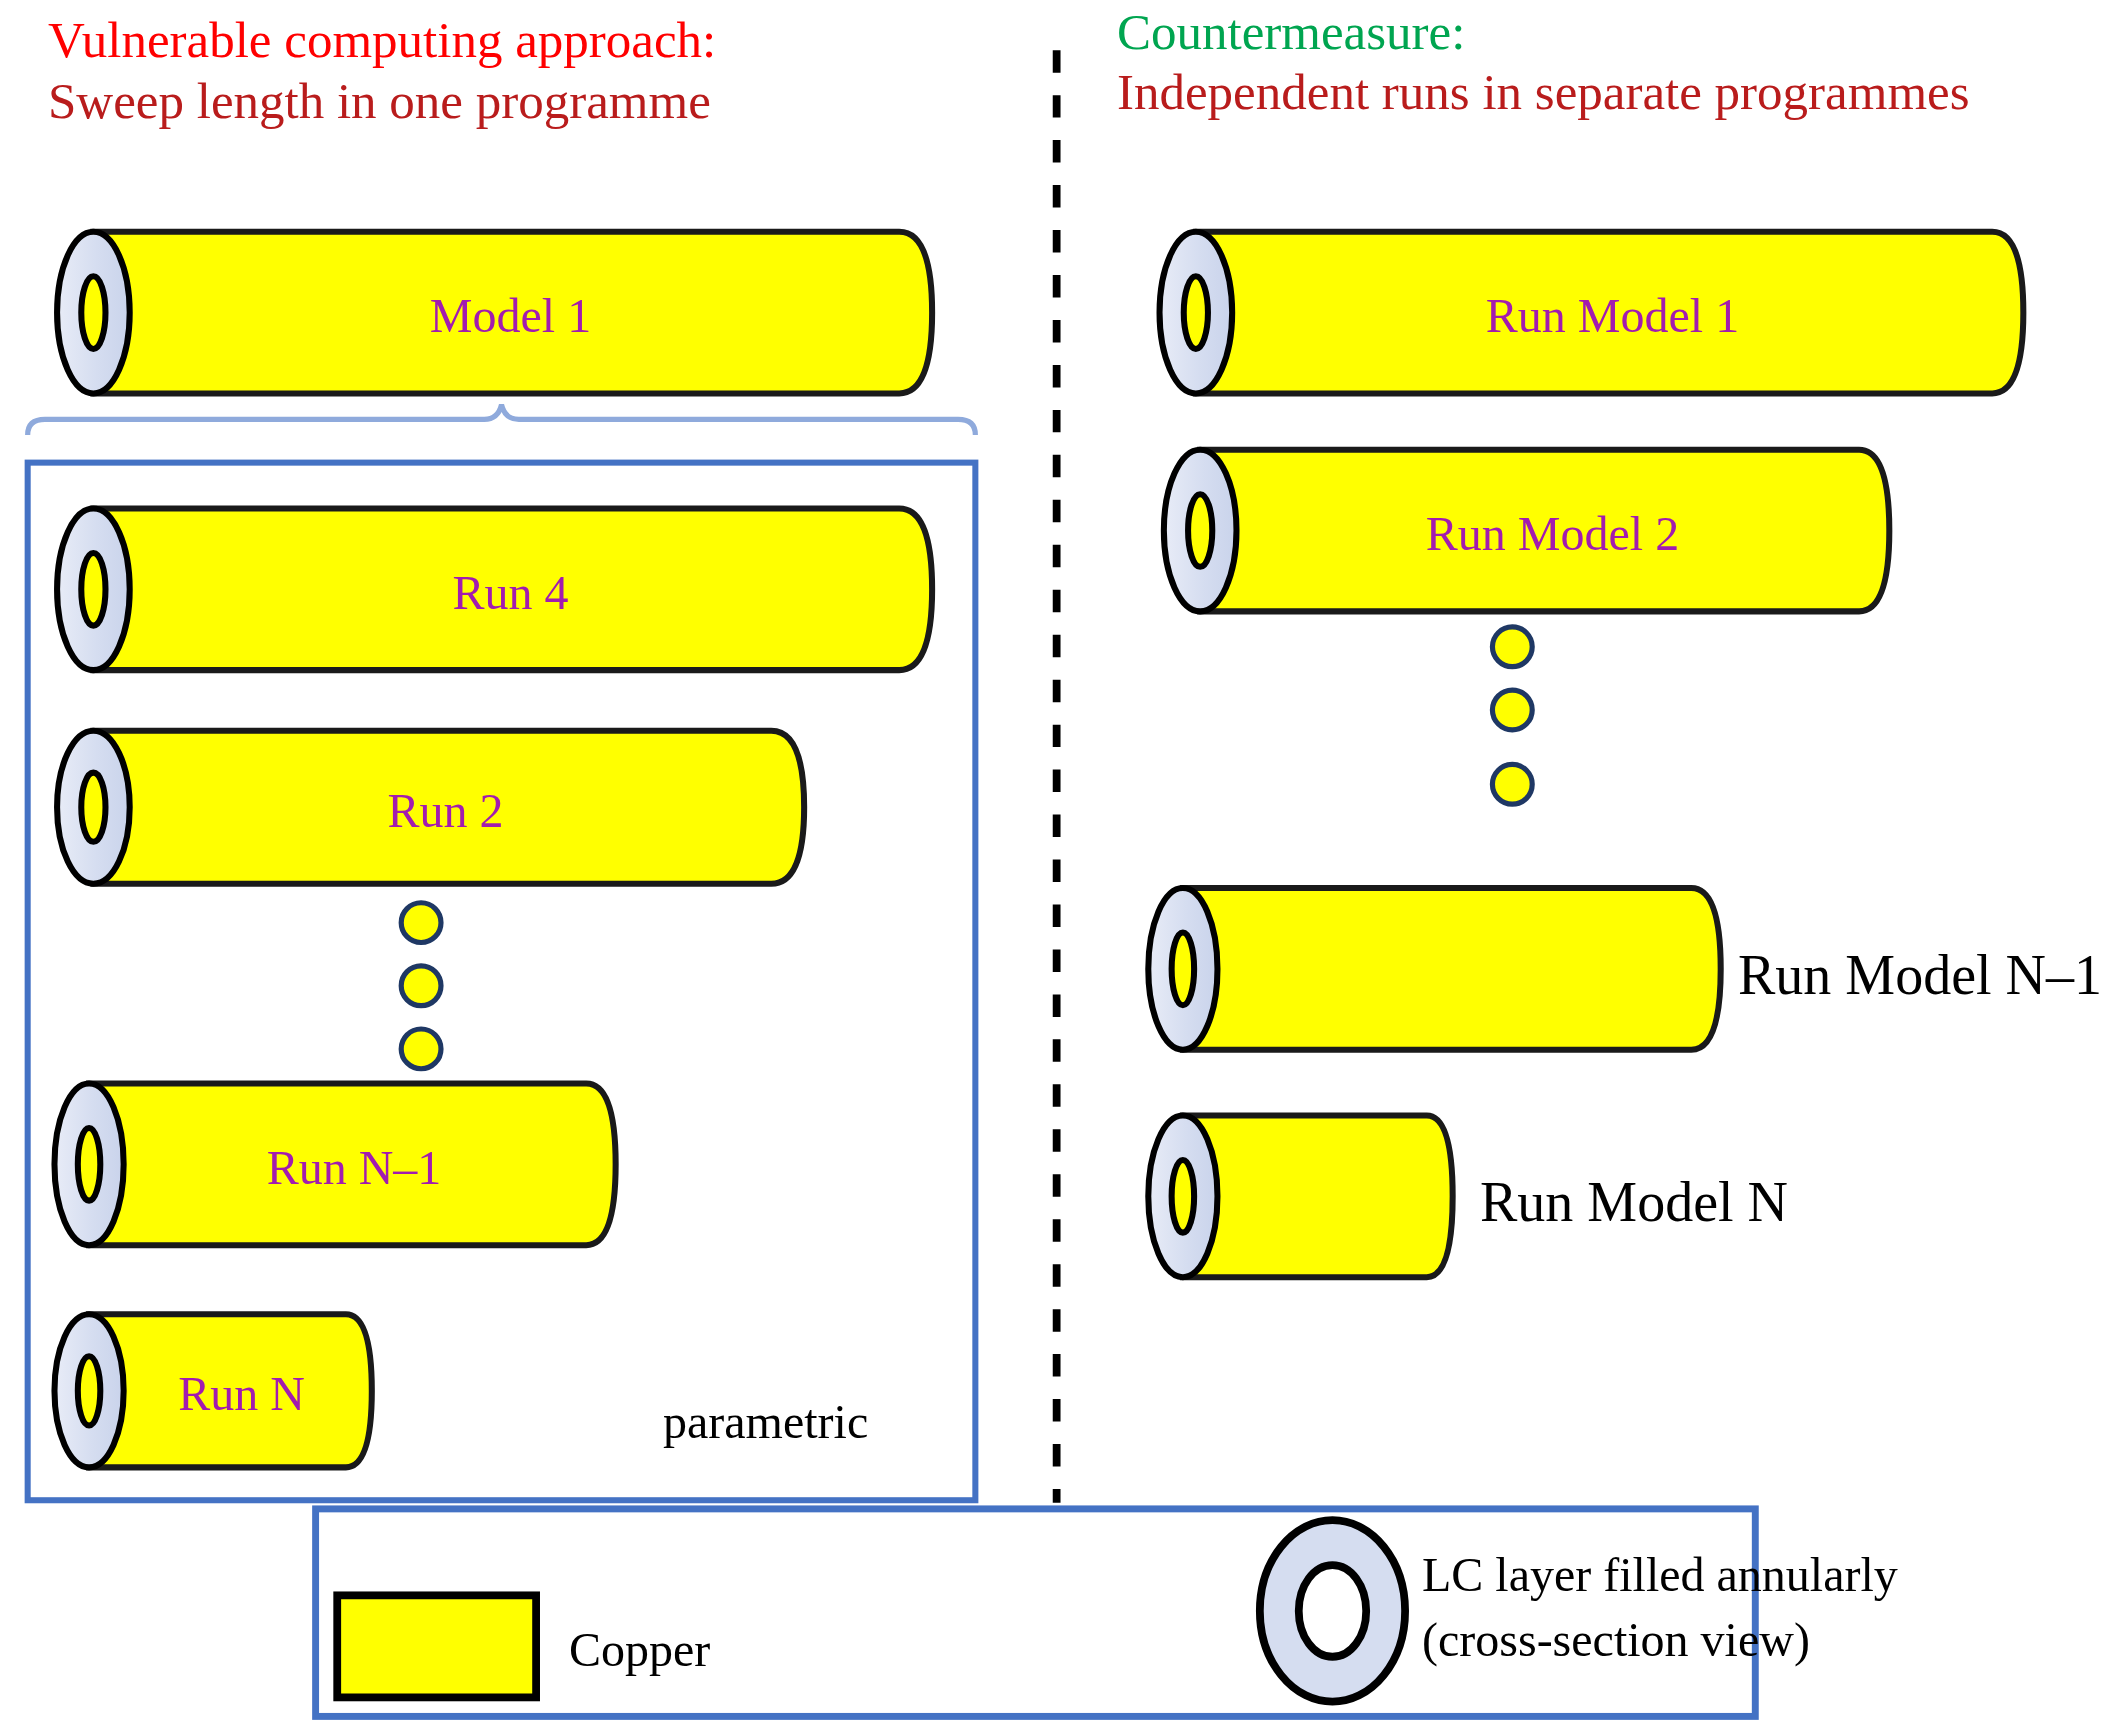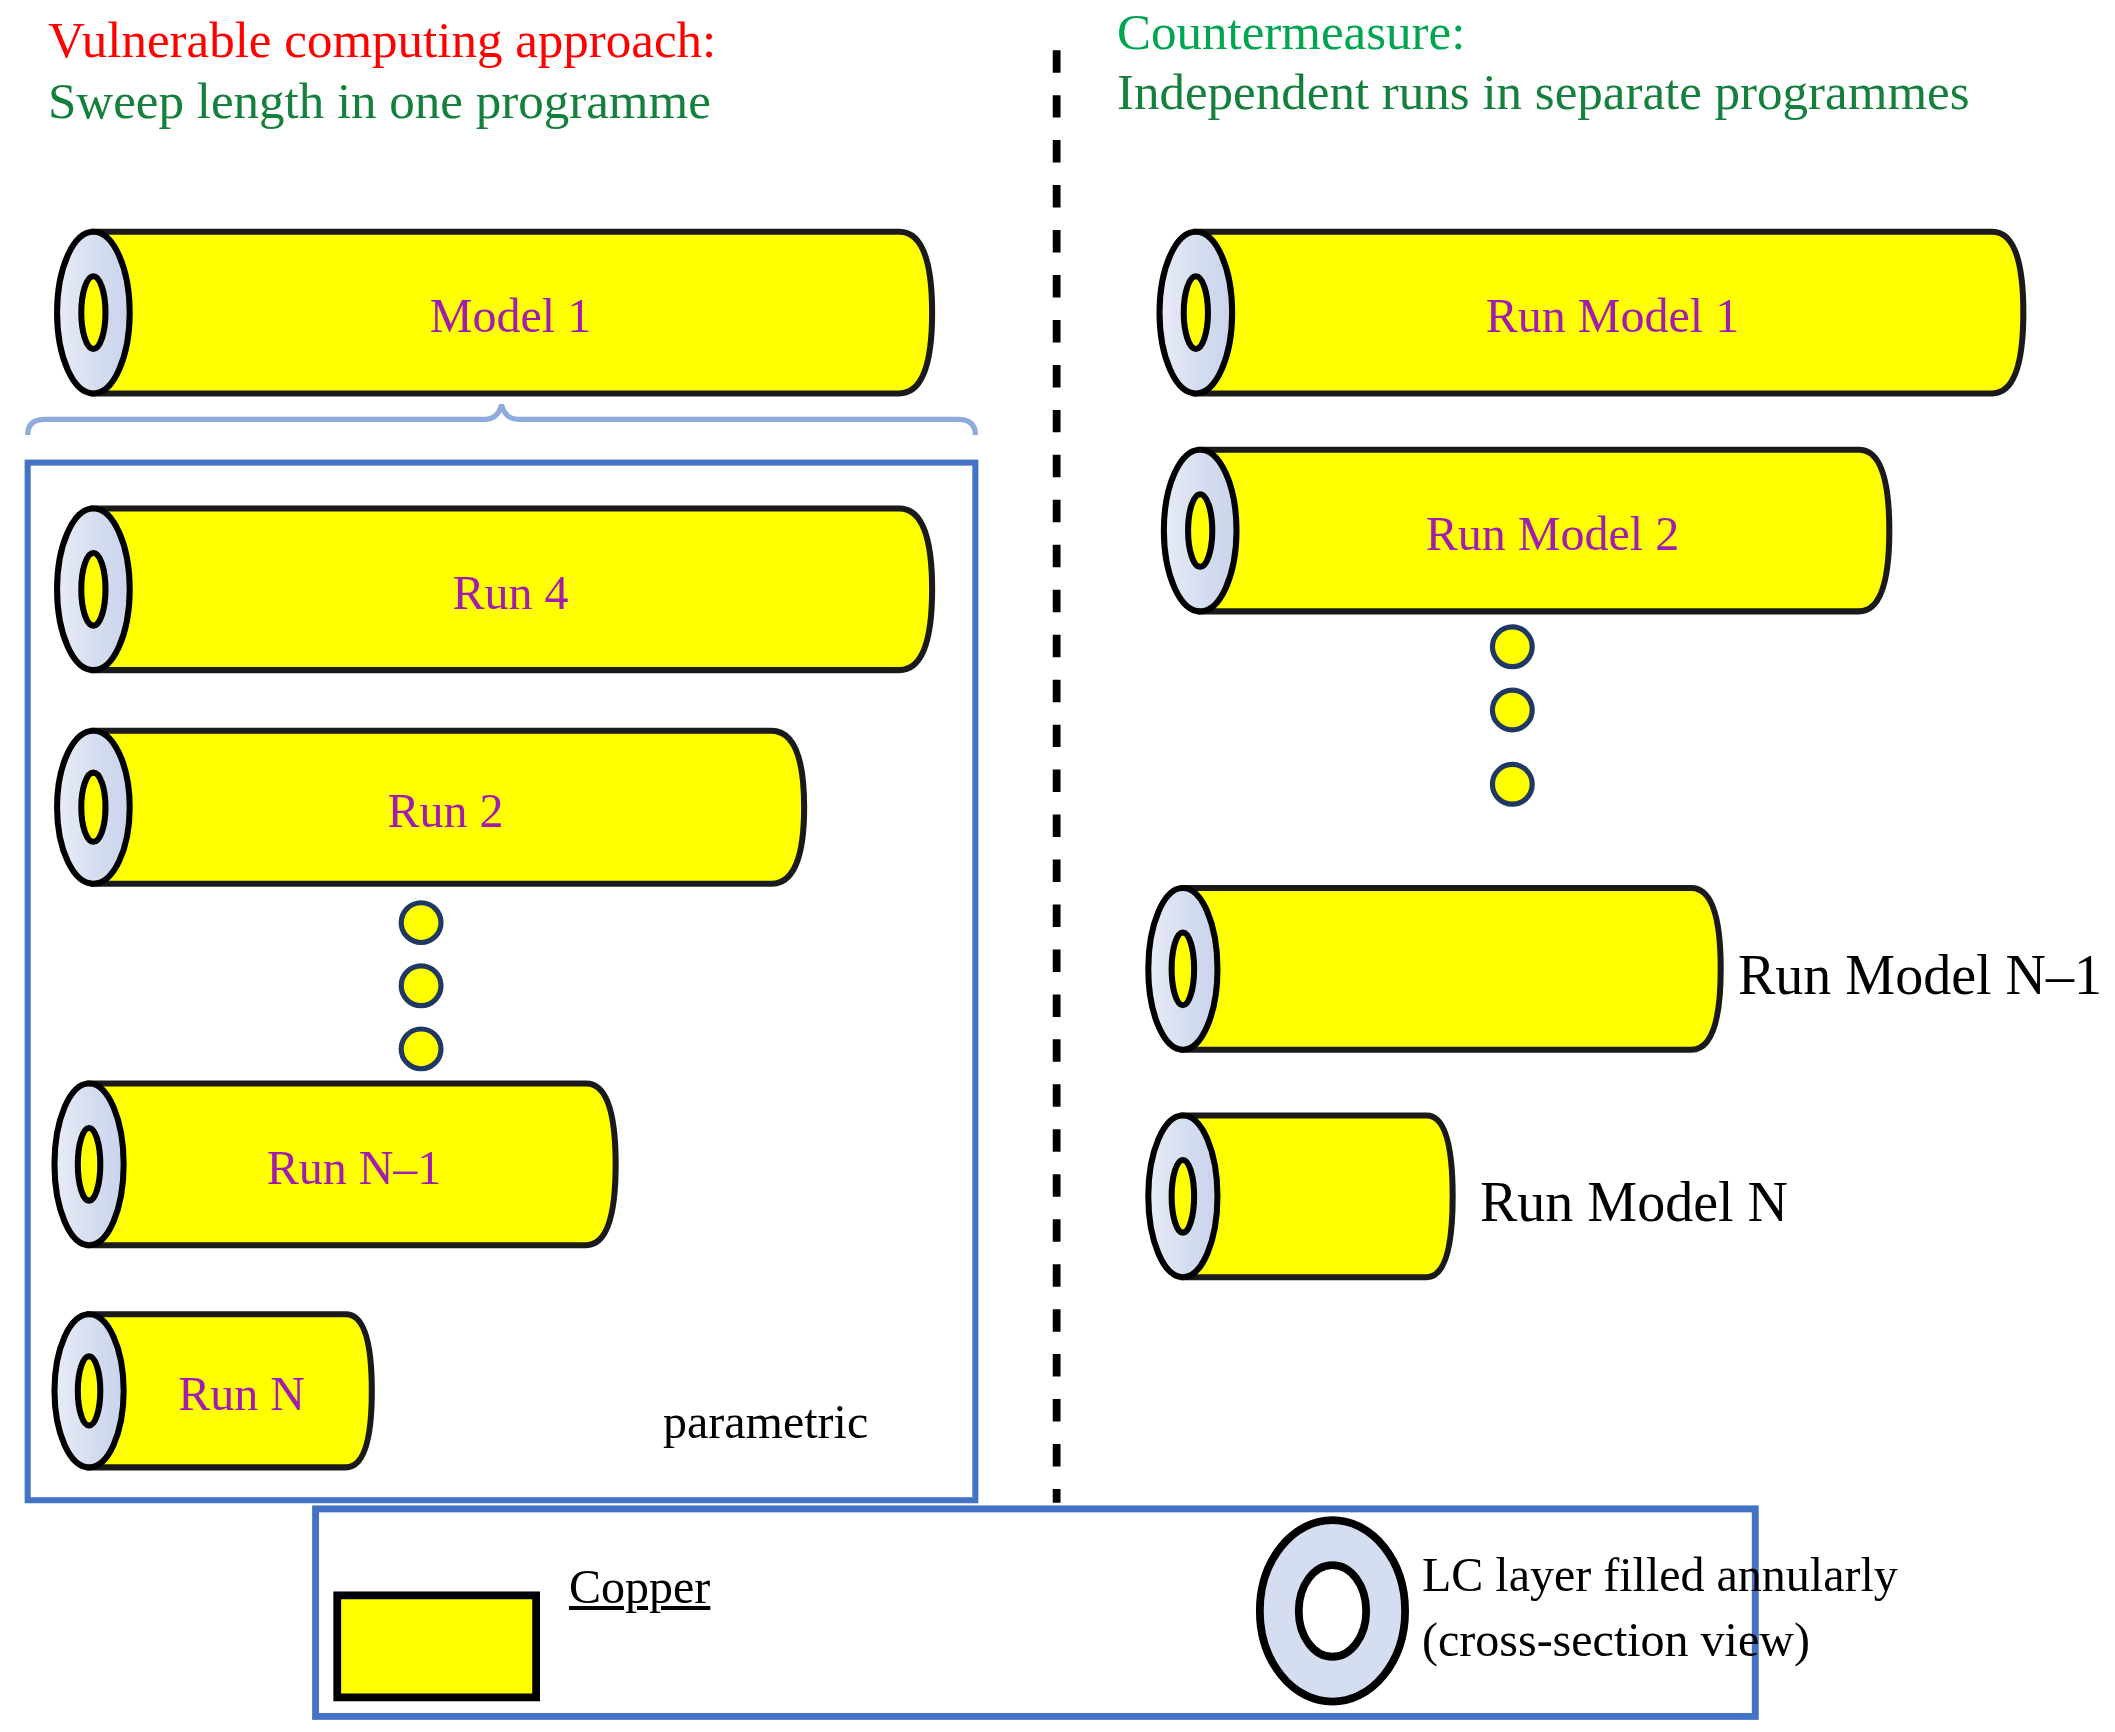--- a/index.html
+++ b/index.html
@@ -23,21 +23,21 @@
     top: 0;
     width: 2115px;
     height: 1732px;
   }
   .hdr {
     position: absolute;
     white-space: nowrap;
     line-height: 1.18;
   }
   .hdr-accent { font-size: 51px; }
-  .hdr-sub { font-size: 51px; color: #15803d; }
+  .hdr-sub { font-size: 51px; color: #b91c1c; }
   .col-title-left { left: 48px; top: 10.4px; }
   .col-title-right { left: 1117px; top: 2px; }
   .accent-red { color: #FF0000; }
   .accent-green { color: #00A550; }
 
   .cyl-label {
     position: absolute;
     font-size: 48px;
     color: #a21caf;
     white-space: nowrap;
@@ -184,20 +184,20 @@
   <div class="parametric-label" style="left:663px; top:1394px;">parametric</div>
 
   <div class="cyl-label" style="left:1232px; top:288px; width:761px;">Run Model 1</div>
 
   <div class="cyl-label" style="left:1237px; top:506px; width:631px;">Run Model 2</div>
 
   <div class="side-label" style="left:1738px; top:943px;">Run Model N–1</div>
 
   <div class="side-label" style="left:1480px; top:1170px;">Run Model N</div>
 
-  <div class="legend-text" style="left:569px; top:1558px;text-decoration:underline;">Copper</div>
+  <div class="legend-text" style="left:569px; top:1621px;">Copper</div>
 
   <div class="legend-text" style="left:1422px; top:1546px;">LC layer filled annularly</div>
 
   <div class="legend-text" style="left:1422px; top:1611px;">(cross-section view)</div>
 
 </div>
 
 
 </body></html>

